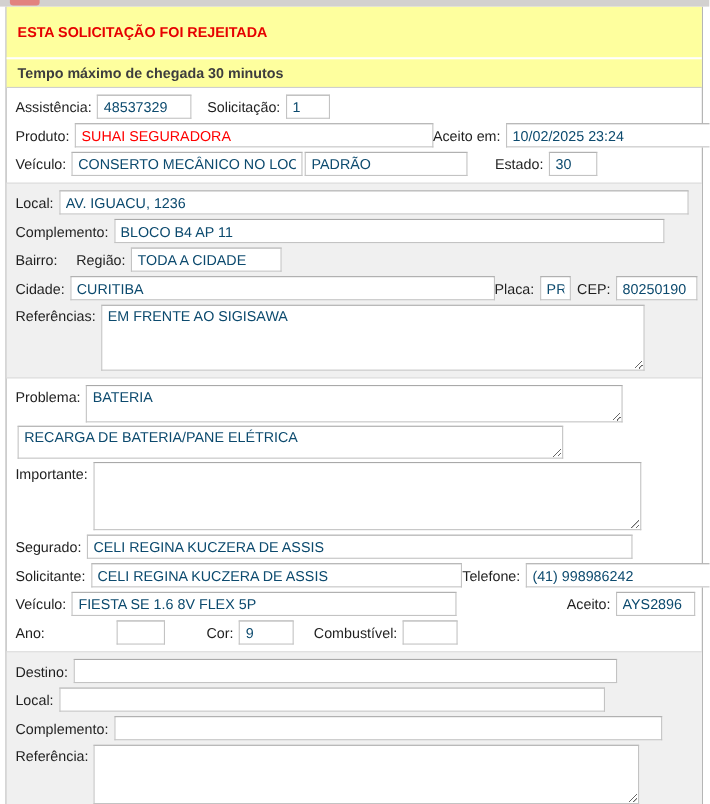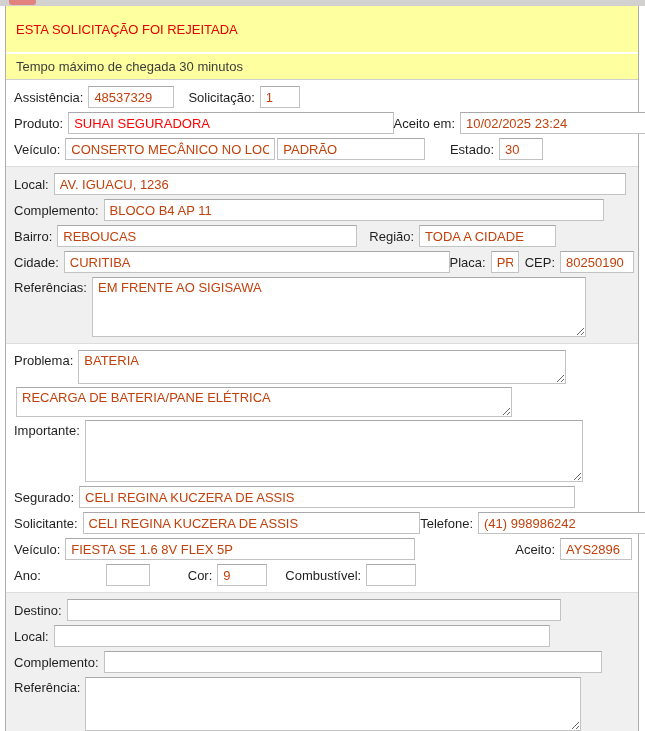--- a/index.html
+++ b/index.html
@@ -3,32 +3,32 @@
 <meta charset="utf-8">
 <style>
   html,body{margin:0;padding:0}
   body{
     width:645px;height:731px;overflow:hidden;position:relative;
     font-family:"Liberation Sans",sans-serif;font-size:13px;color:#1f1f1f;background:#fff;
   }
   .topbar{height:6px;background:#d3d1cf;position:relative}
   .red-frag{position:absolute;left:9px;top:0;width:27px;height:5px;background:#e2827f;border-radius:0 0 3px 3px}
   .container{margin-left:5px;width:634px;border-left:1px solid #adadad;border-right:1px solid #adadad;box-sizing:border-box}
-  .banner{background:#feff9e;padding-left:10px;display:flex;align-items:center;font-weight:normal}
+  .banner{background:#feff9e;padding-left:10px;display:flex;align-items:center;font-weight:bold}
   .banner.alert{height:46px;color:#e60000;border-bottom:2px solid #ffffff}
   .banner.info{height:25px;color:#3d3d3d;border-bottom:1px solid #cfcfcf}
   .section{padding:3px 0 3px 8px}
   .section.alt{background:#f0f0f0;border-top:1px solid #dcdcdc;border-bottom:1px solid #dcdcdc}
   .row{display:flex;align-items:center;margin:2px 0;height:24px}
   .row.ta{align-items:flex-start;height:auto;margin:3px 0}
   .row label{margin-right:5px;white-space:nowrap;color:#1f1f1f}
   .row.ta label{padding-top:3px}
   input,textarea{
     box-sizing:border-box;border:1px solid #c3c3c3;border-top-color:#a9a9a9;
-    background:#fff;font:13px "Liberation Sans",sans-serif;color:#c2410c;
+    background:#fff;font:13px "Liberation Sans",sans-serif;color:#0c4a6e;
   }
   input{height:22px;padding:0 5px}
   textarea{padding:2px 5px;resize:both}
   input.red{color:#ff0000}
   .right{margin-left:auto;display:flex;align-items:center}
   
   .w-assist{width:86px}.ml14{margin-left:14px}.w-solic{width:40px}
   .w-prod{width:340px}.w-aceito{width:188px;margin-right:-10px}
   .w-serv1{width:210px}.w-serv2{width:148px;margin-left:2px}
   .w-prazo{width:44px}.mr95{margin-right:95px}.mr4{margin-right:4px}.mr6{margin-right:6px}
@@ -95,21 +95,20 @@
     <div class="row">
       <label>Local:</label>
       <input class="w-localO" value="AV. IGUACU, 1236" style="">
     </div>
     <div class="row">
       <label>Complemento:</label>
       <input class="w-compO" value="BLOCO B4 AP 11" style="">
     </div>
     <div class="row">
       <label>Bairro:</label>
-      <input class="w-bairro" value="REBOUCAS" style="">
       <label class="ml12">Região:</label>
       <input class="w-regiao" value="TODA A CIDADE" style="">
     </div>
     <div class="row">
       <label>Cidade:</label>
       <input class="w-cidadeO" value="CURITIBA" style="">
       <span class="right mr4">
         <label>Placa:</label>
         <input class="w-uf mr6" value="PR" style="">
         <label>CEP:</label>

